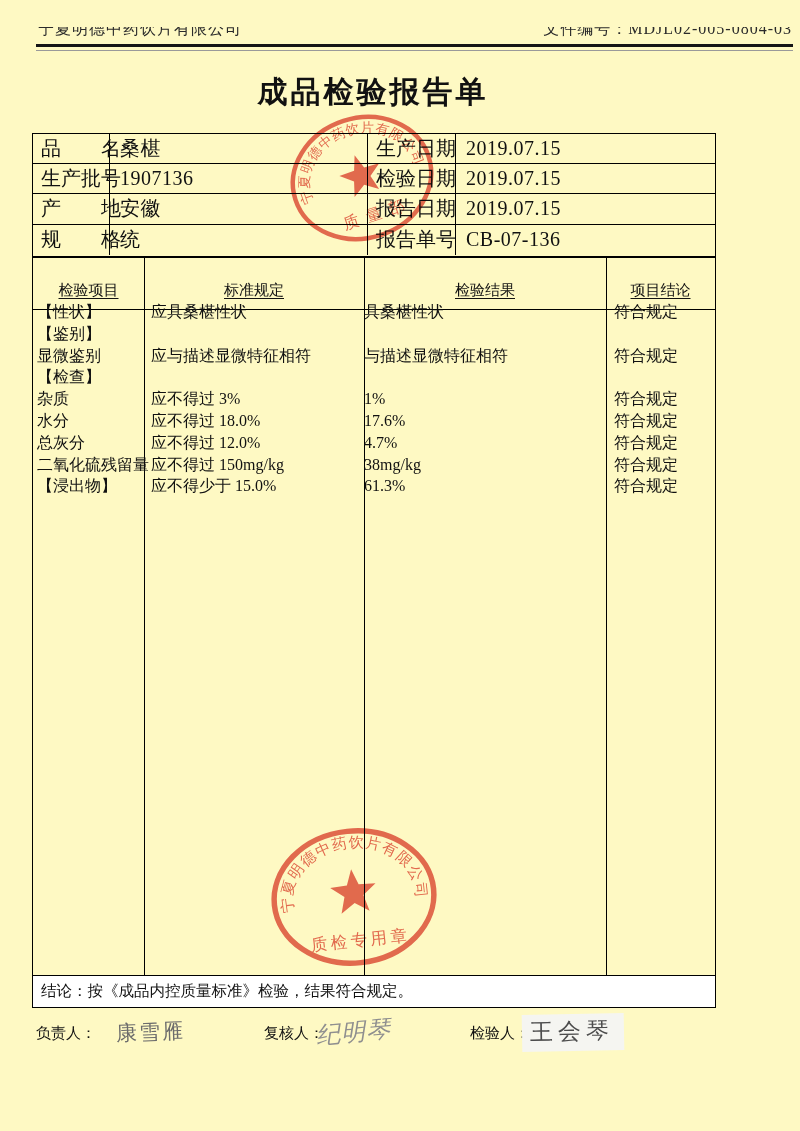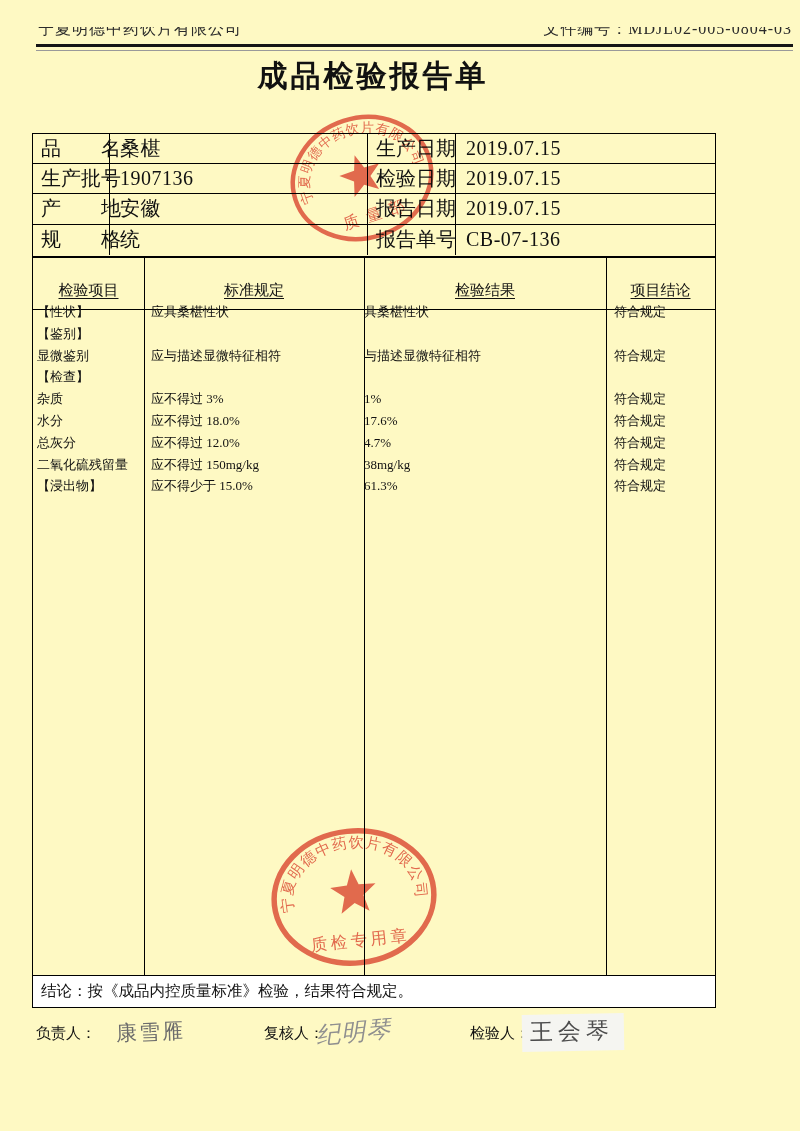--- a/index.html
+++ b/index.html
@@ -8,21 +8,21 @@
     font-family:"Liberation Serif","DejaVu Serif",serif;color:#111;overflow:hidden;
   }
   
   .hdr-clip{position:absolute;top:27px;height:16px;overflow:hidden;}
   .hdr-clip span{display:block;margin-top:-8px;font-size:16px;color:#2a2a2a;letter-spacing:1px;white-space:nowrap;}
   .hdr-left{left:38px;width:300px;}
   .hdr-right{left:470px;width:322px;text-align:right;}
   .rule-thick{position:absolute;left:36px;top:44px;width:757px;height:3px;background:#151515;}
   .rule-thin{position:absolute;left:36px;top:50px;width:757px;height:1px;background:#9a9a9a;}
   
-  .title{position:absolute;left:0;top:56px;width:746px;text-align:center;
+  .title{position:absolute;left:0;top:72px;width:746px;text-align:center;
     font-size:30px;font-weight:bold;letter-spacing:3px;}
   
   .info-table{position:absolute;left:32px;top:133px;width:684px;height:124px;
     border:1.5px solid #000;box-sizing:border-box;display:grid;
     grid-template-columns:77px 258px 88px 1fr;grid-auto-rows:30.2px;}
   .info-table .cell{border-right:1px solid #000;border-bottom:1px solid #000;
     box-sizing:border-box;display:flex;align-items:center;font-size:20px;white-space:nowrap;overflow:visible;}
   .info-table .cell.lastcol{border-right:none;}
   .info-table .cell.lastrow{border-bottom:none;}
   .info-table .lab{padding-left:8px;}
@@ -31,21 +31,21 @@
   .main-table{position:absolute;left:32px;top:257px;width:684px;height:719px;
     border:1.5px solid #000;box-sizing:border-box;}
   .vline{position:absolute;top:0;bottom:0;width:1px;background:#000;}
   .vl1{left:111px;}.vl2{left:331px;}.vl3{left:573px;}
   .thead{position:absolute;left:0;top:0;width:100%;height:38px;border-bottom:1px solid #000;
     box-sizing:border-box;display:grid;grid-template-columns:111px 220px 242px 1fr;margin-top:14px;}
   .thead .hcell{display:flex;align-items:center;justify-content:center;font-size:15px;}
   .thead .hcell span{text-decoration:underline;text-underline-offset:3px;}
   .tbody{position:absolute;left:0;top:43px;width:100%;}
   .trow{display:grid;grid-template-columns:111px 220px 242px 1fr;height:21.8px;
-    font-size:13px;line-height:21.8px;white-space:nowrap;}
+    font-size:16px;line-height:21.8px;white-space:nowrap;}
   .trow .c1{padding-left:4px;}
   .trow .c2{padding-left:7px;}
   .trow .c3{}
   .trow .c4{padding-left:8px;}
   
   .conclusion{position:absolute;left:32px;top:974.5px;width:684px;height:33px;
     border:1.5px solid #000;box-sizing:border-box;display:flex;align-items:center;
     font-size:15.5px;padding-left:8px;background:#fff;}
   
   .sig-row{position:absolute;left:32px;top:1020px;width:720px;height:60px;font-size:15px;}

